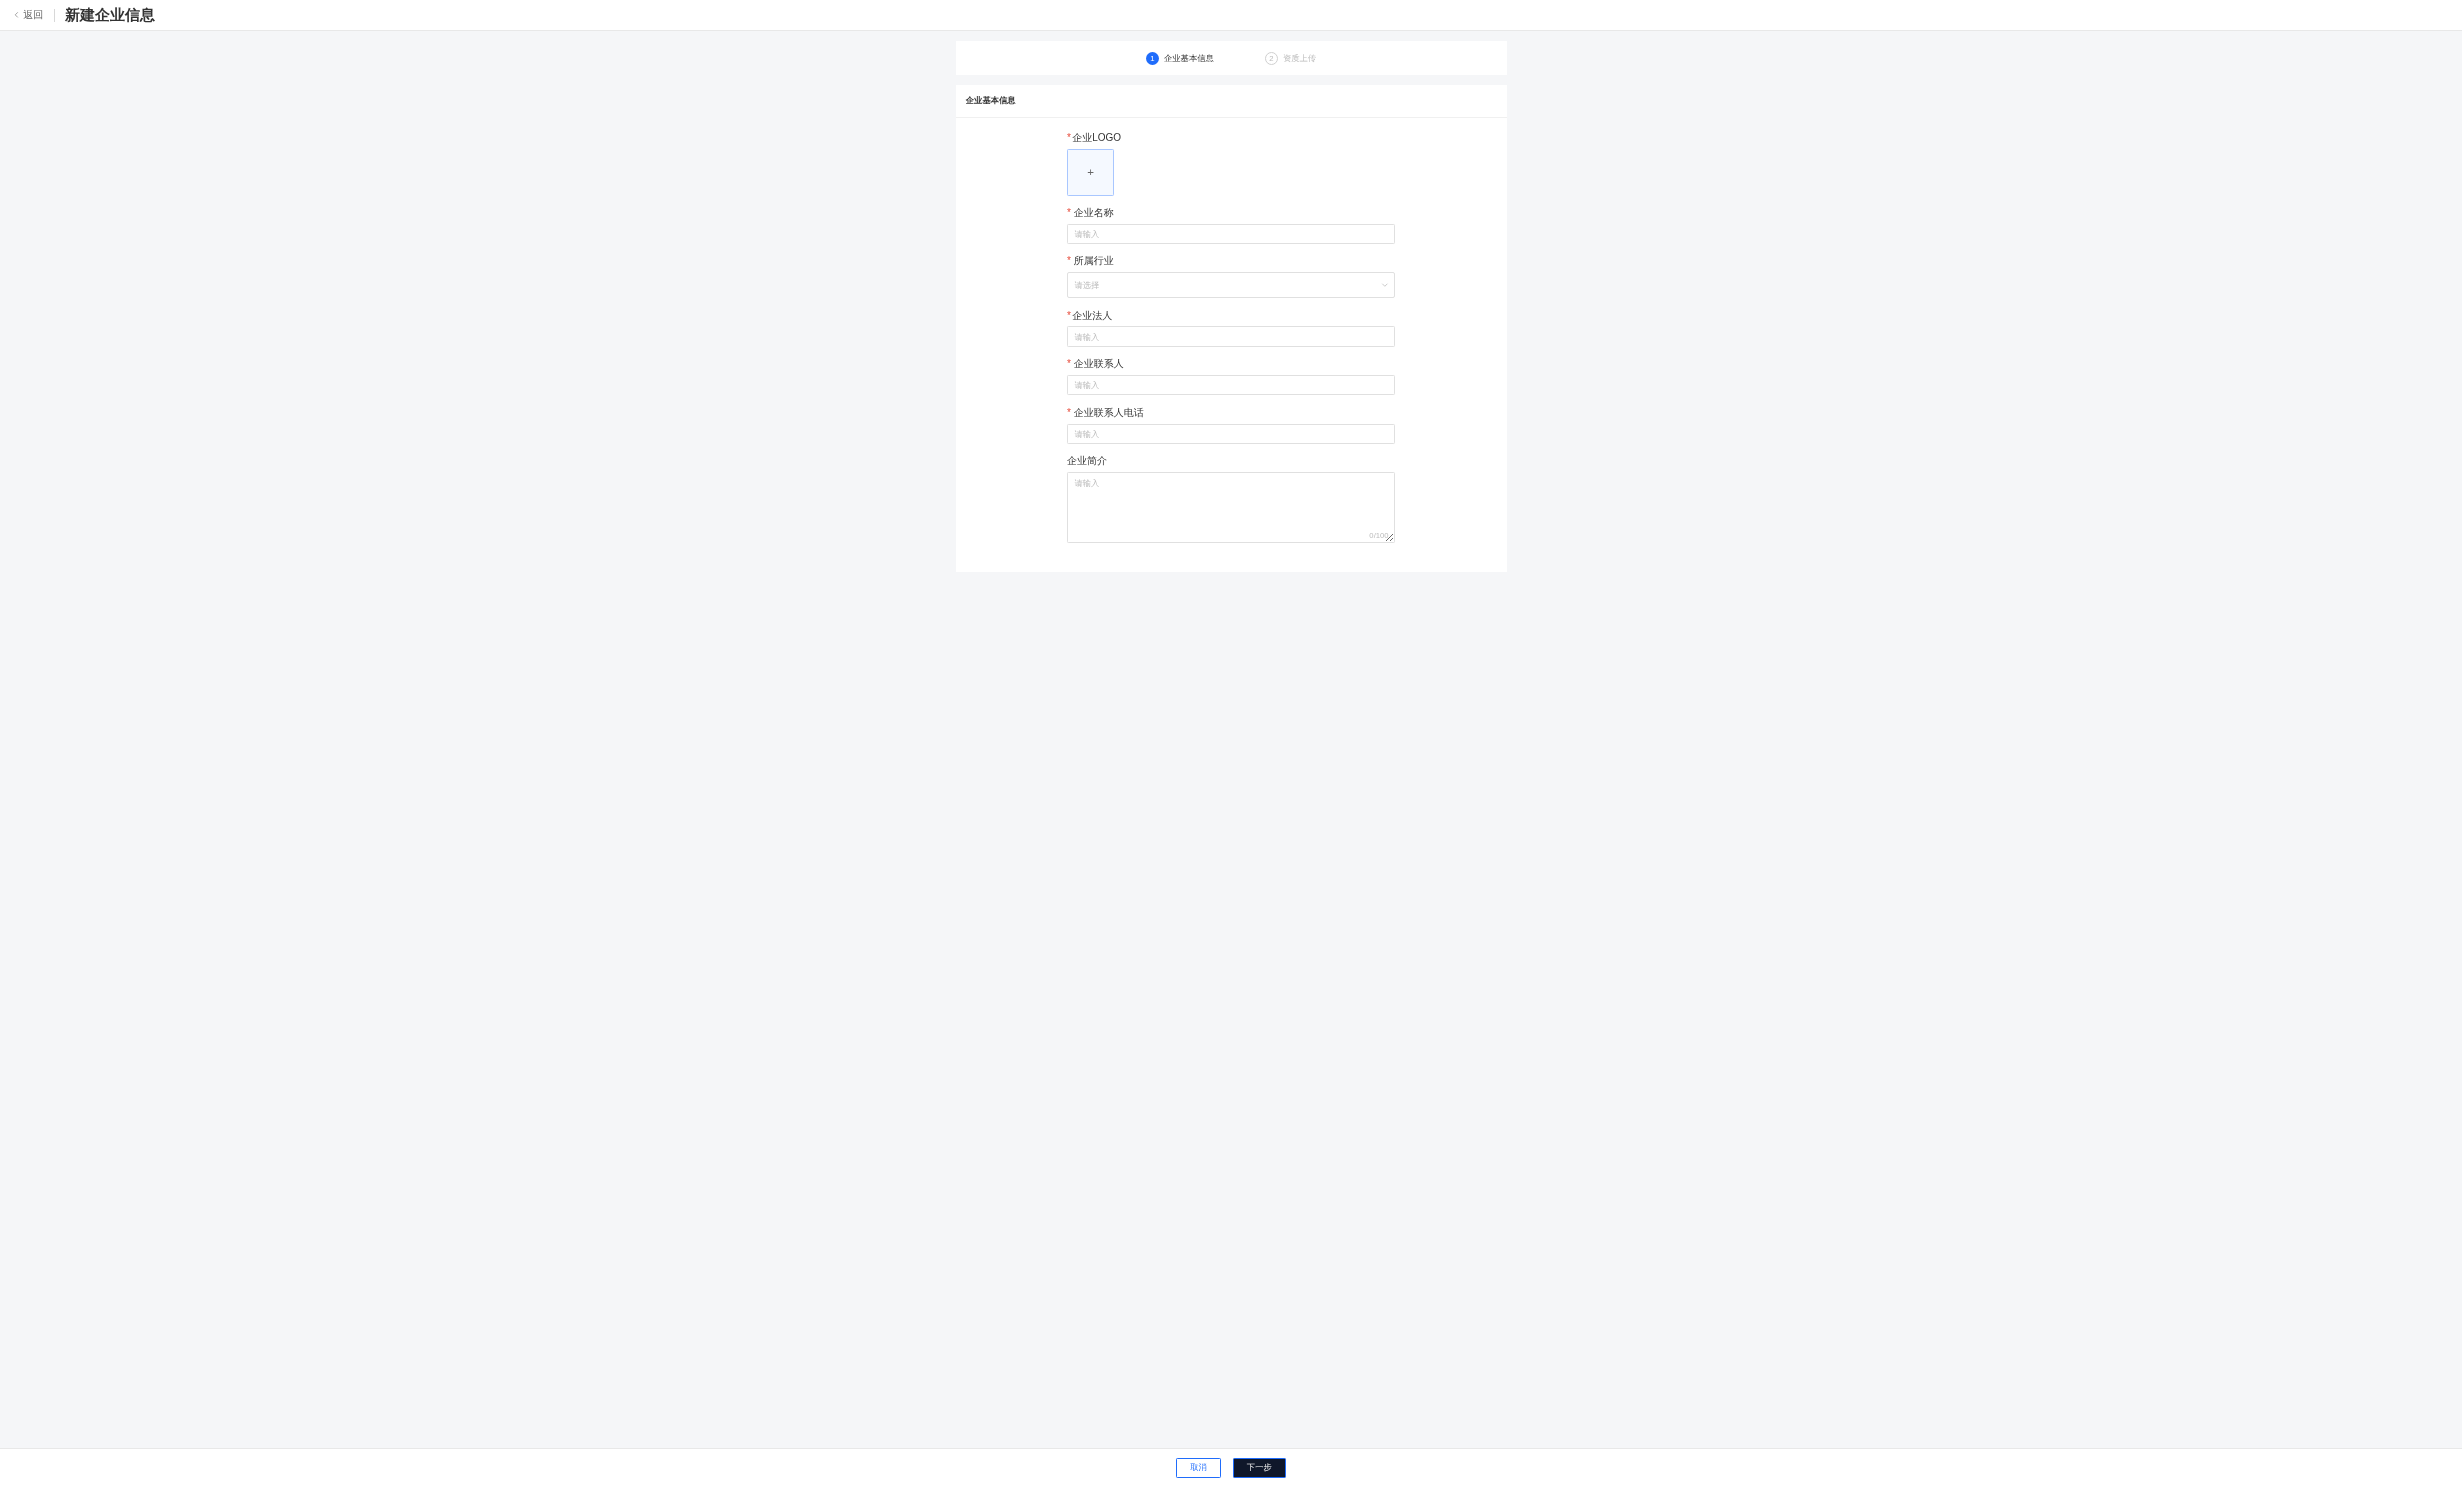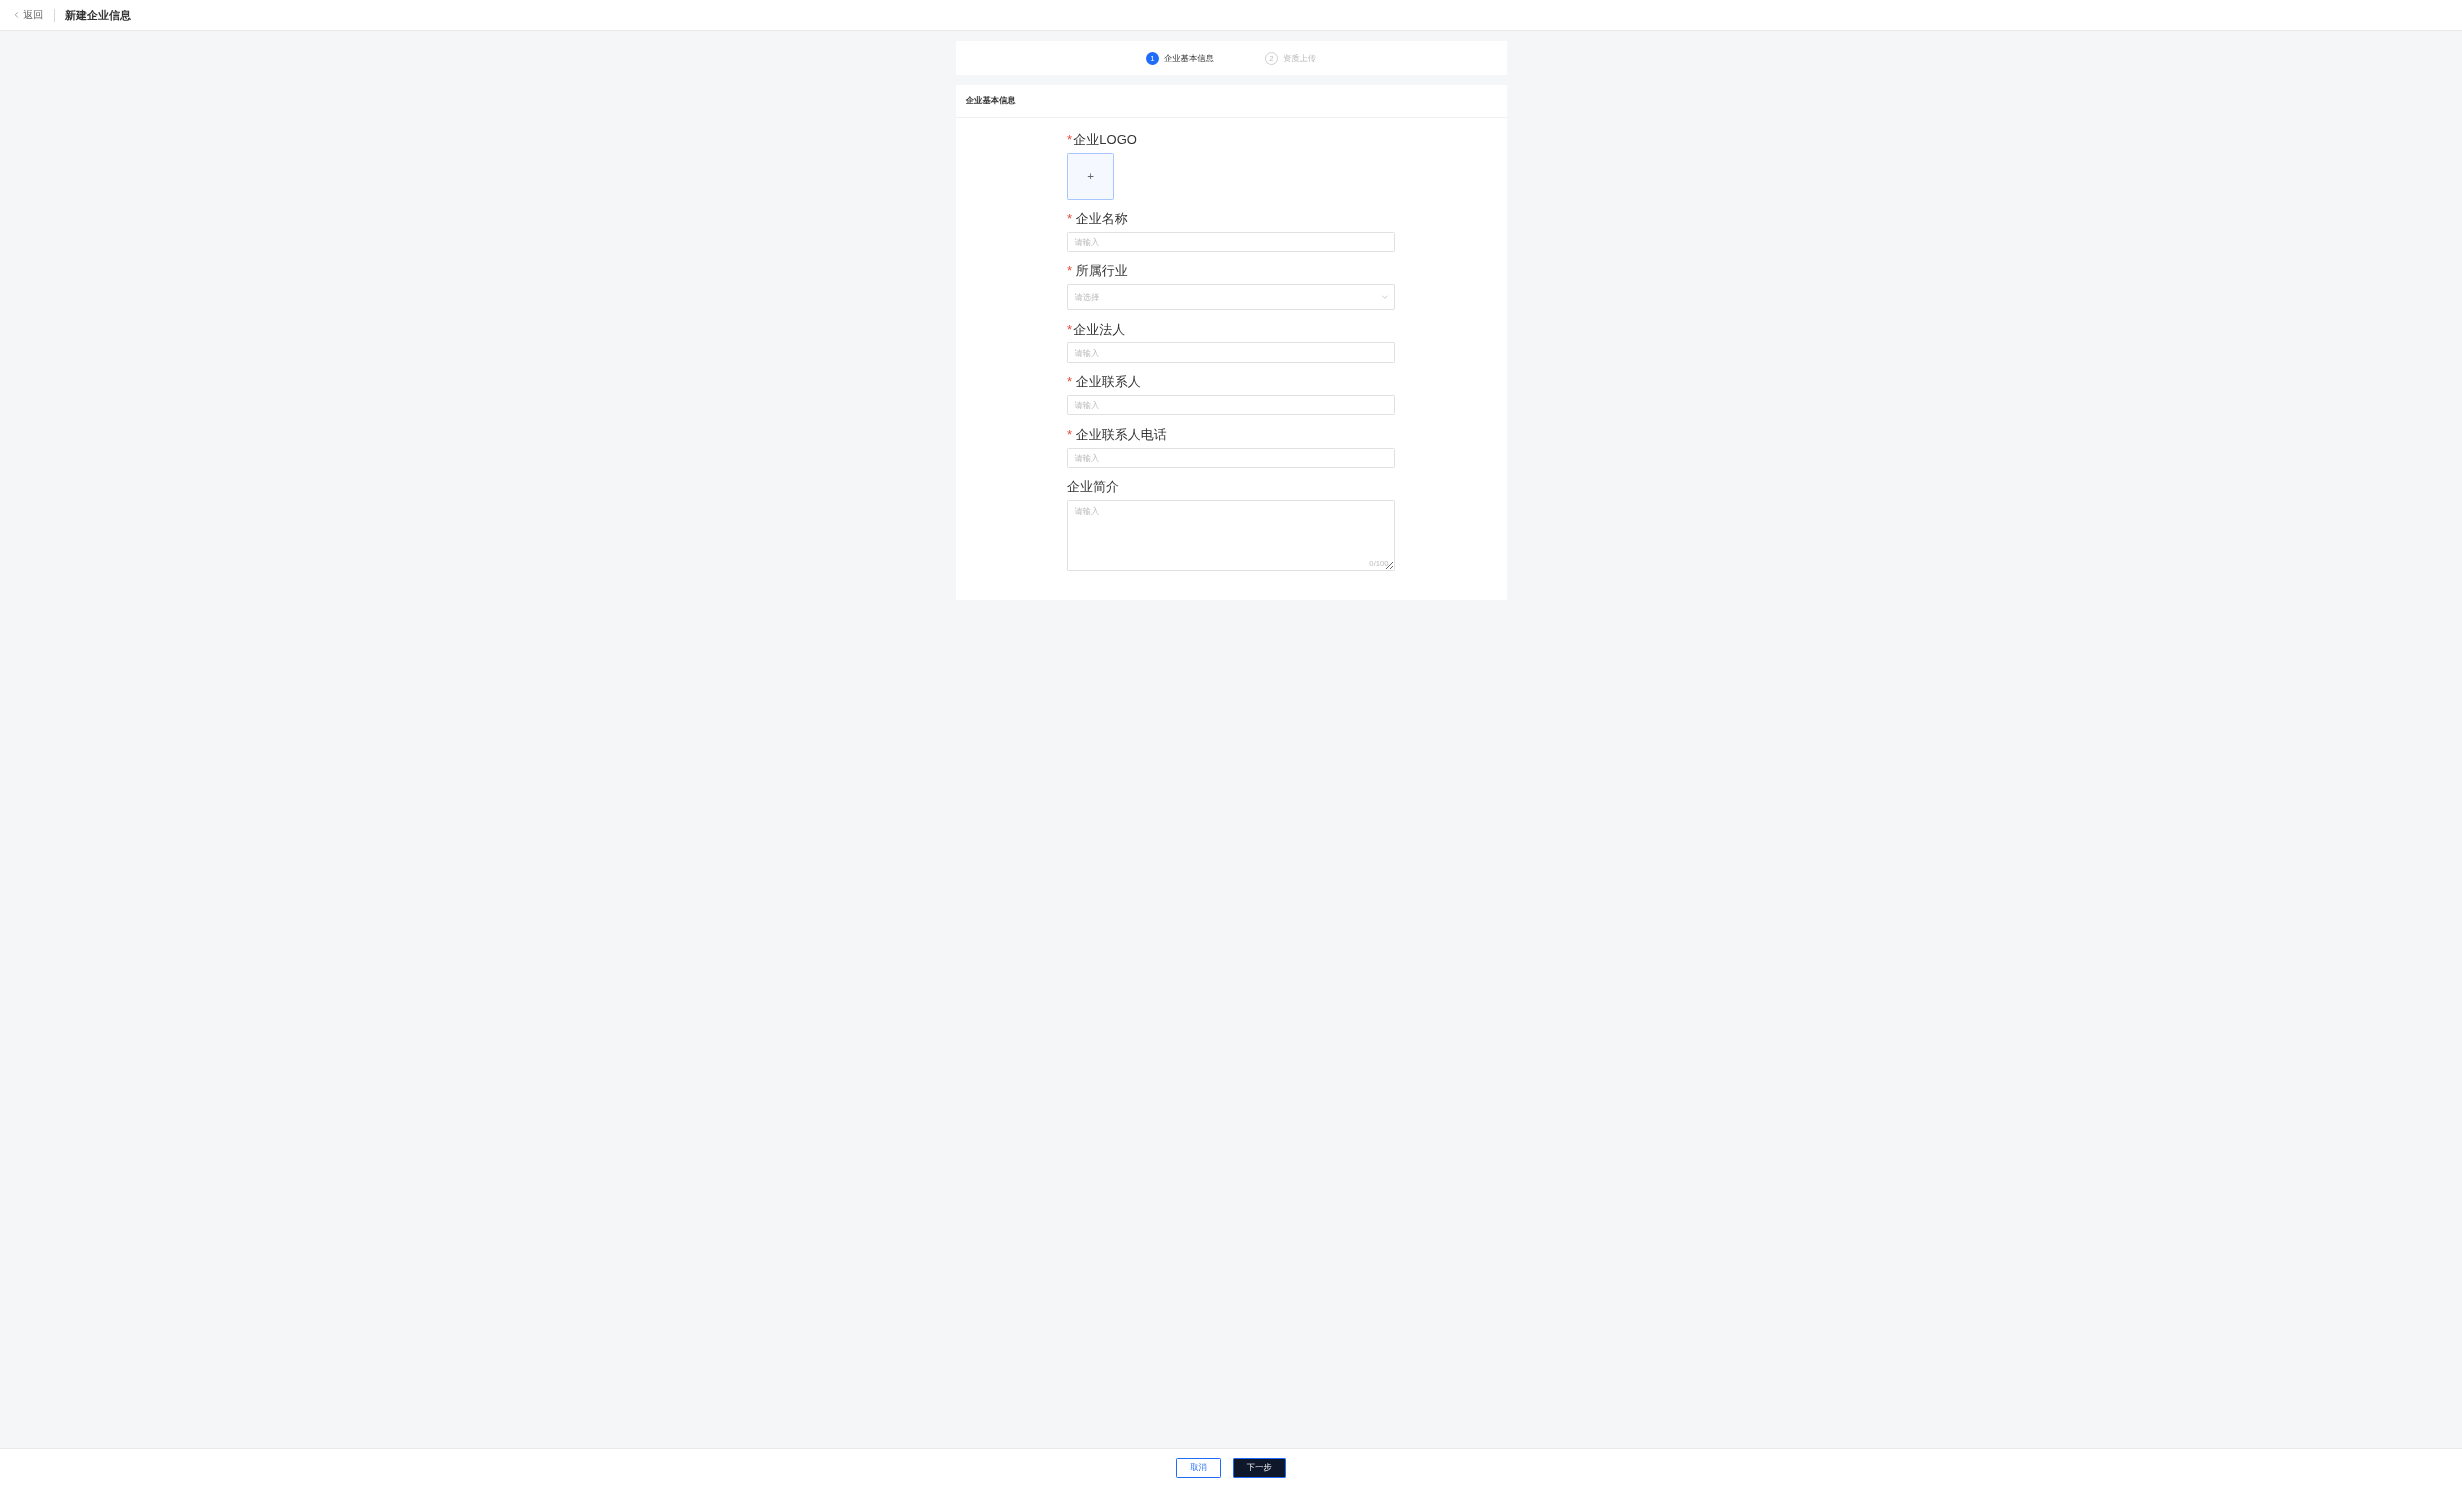--- a/index.html
+++ b/index.html
@@ -30,21 +30,21 @@
       font-size: 10px;
       padding-right: 10.3px;
       border-right: 0.6px solid #d8d8d8;
       height: 13px;
     }
     .back-btn svg {
       margin-right: 2.6px;
     }
     .page-title {
       font-weight: 600;
-      font-size: 11px;
+      font-size: 15px;
       color: #333;
       margin-left: 10.3px;
     }
     
     .container {
       max-width: 551px;
       margin: 0 auto;
       padding: 10.3px 0 51px 0;
     }
     
@@ -104,21 +104,21 @@
     .form-inner {
       max-width: 328px;
       margin: 0 auto;
     }
     .form-item {
       margin-bottom: 10.3px;
     }
     .form-label {
       display: block;
       margin-bottom: 3.8px;
-      font-size: 13px;
+      font-size: 10px;
       color: #333;
     }
     .required::before {
       content: "*";
       color: #e74c3c;
       margin-right: 1.3px;
     }
     .required-space::before {
       content: "* ";
       color: #e74c3c;

